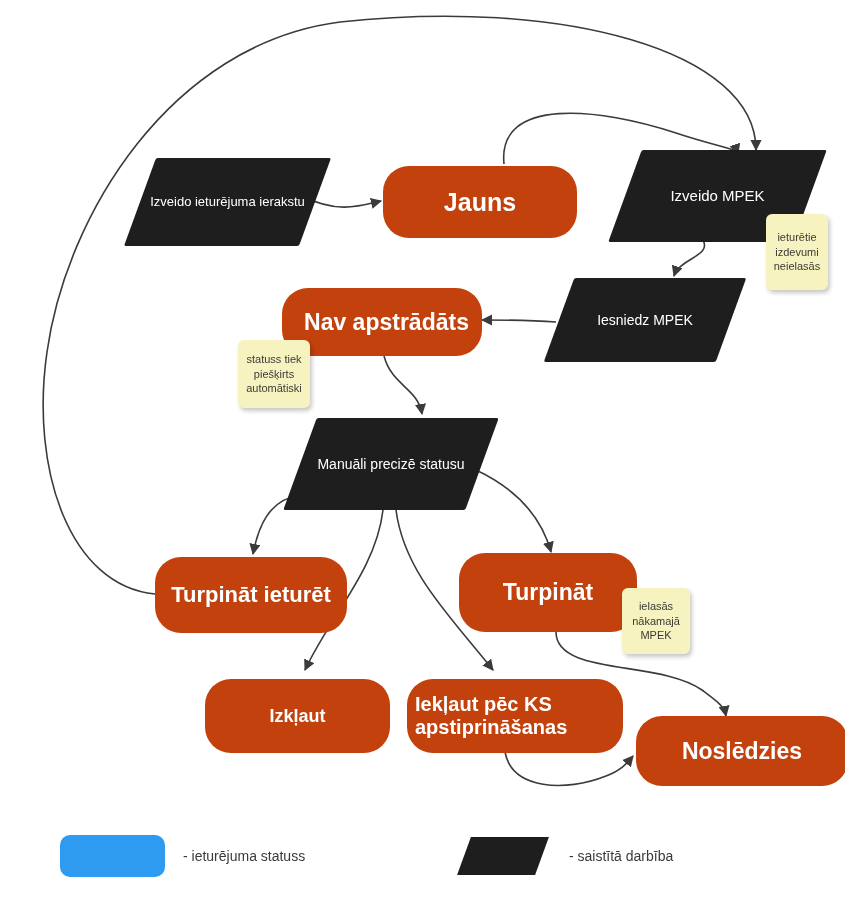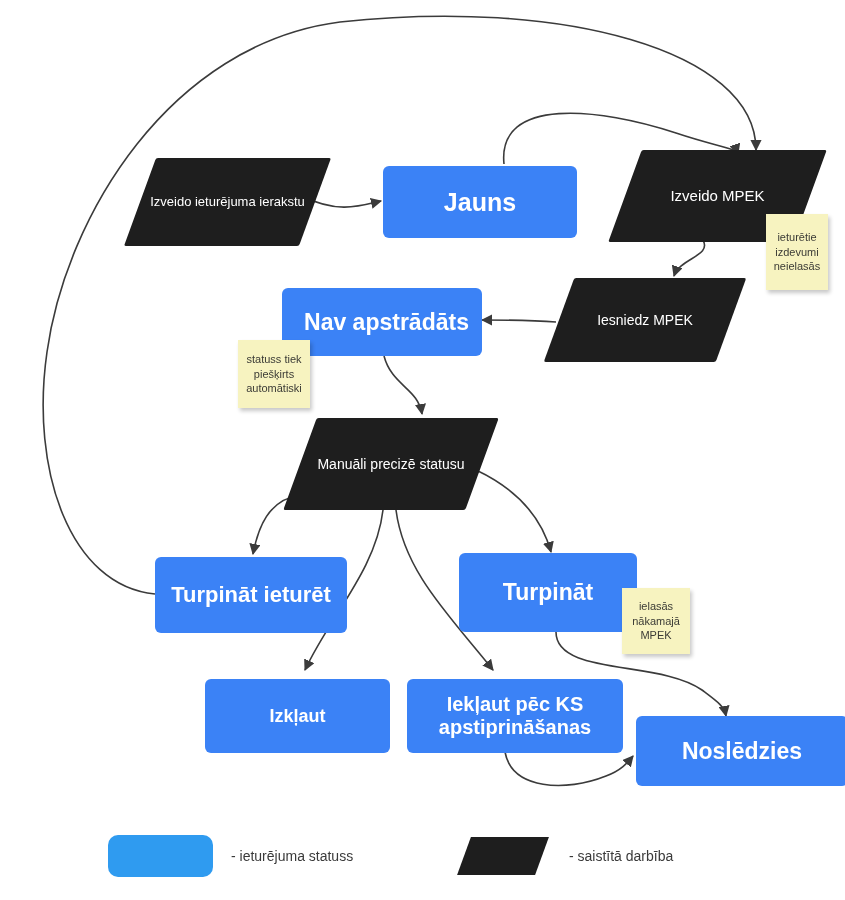--- a/index.html
+++ b/index.html
@@ -27,26 +27,25 @@
     width: 845px;
     height: 900px;
     pointer-events: none;
   }
   .node {
     position: absolute;
     box-sizing: border-box;
     display: flex;
     align-items: center;
     justify-content: center;
-    text-align: center;
   }
   
   .status {
-    background: #3b82f6;
-    border-radius: 6px;
+    background: #c2410c;
+    border-radius: 26px;
     color: #ffffff;
     font-weight: bold;
     line-height: 1.15;
   }
   .status .lbl { display: block; padding: 0 8px; }
   
   .action {
     background: transparent;
   }
   .action .shape {
@@ -73,20 +72,21 @@
     font-size: 11px;
     line-height: 1.35;
     text-align: center;
     display: flex;
     align-items: center;
     justify-content: center;
     box-shadow: 2px 3px 4px rgba(0,0,0,0.22);
     box-sizing: border-box;
     padding: 4px 3px;
     z-index: 6;
+    border-radius: 6px;
   }
   
   #legend {
     position: absolute;
     left: 0;
     top: 825px;
     width: 845px;
     height: 75px;
   }
   .legend-item {
@@ -211,21 +211,21 @@
 
   <div class="note" style="left:238px; top:340px; width:72px; height:68px;">
     <span>statuss tiek piešķirts automātiski</span>
   </div>
 
   <div class="note" style="left:622px; top:588px; width:68px; height:66px;align-items:center;">
     <span>ielasās nākamajā MPEK</span>
   </div>
 
   <div id="legend">
-    <div class="legend-item" style="left:60px; top:10px;margin-left:48px;">
+    <div class="legend-item" style="left:60px; top:10px;">
       <span class="legend-swatch-blue"></span>
       <span class="legend-label">- ieturējuma statuss</span>
     </div>
     <div class="legend-item" style="left:455px; top:12px;">
       <span class="legend-dark-wrap">
         <span class="legend-swatch-dark"></span>
       </span>
       <span class="legend-label">- saistītā darbība</span>
     </div>
   </div>

